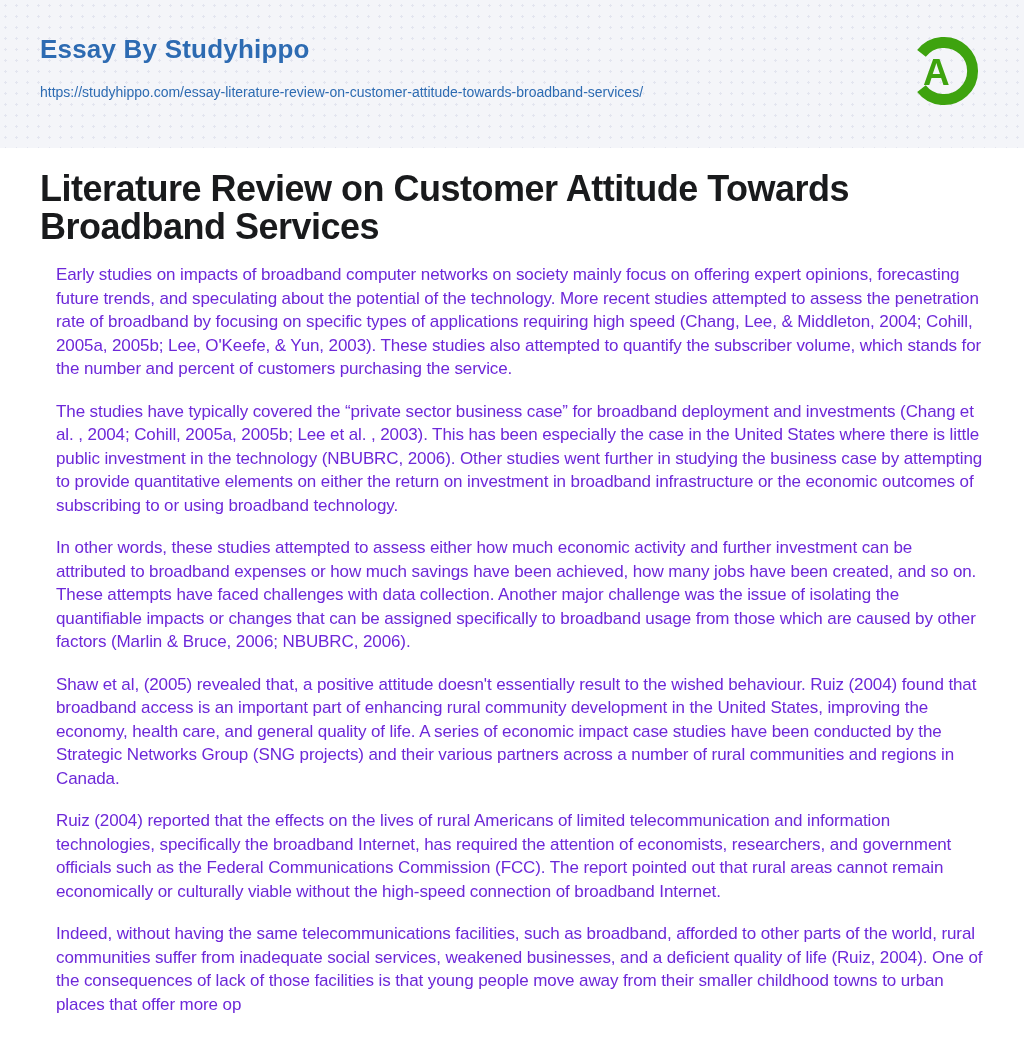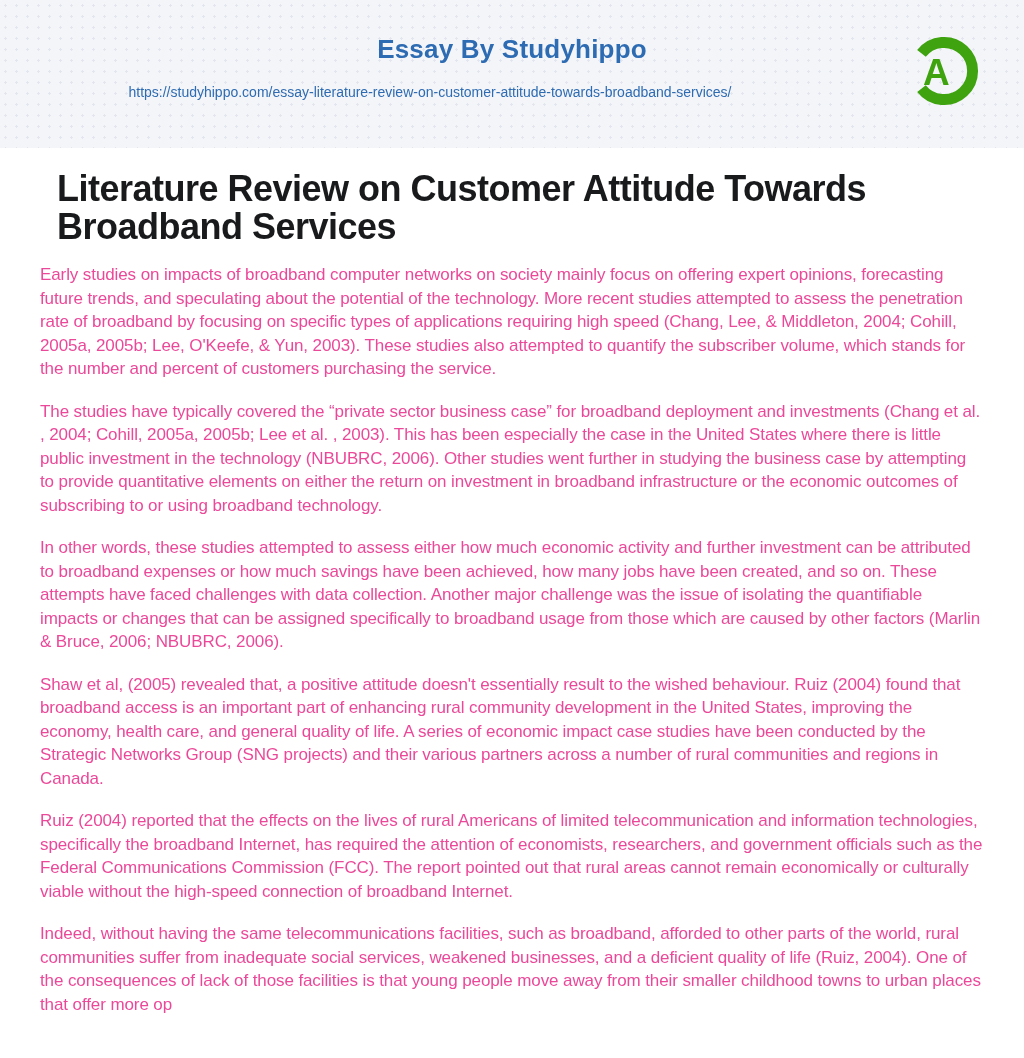--- a/index.html
+++ b/index.html
@@ -13,21 +13,20 @@
     font-family: "Liberation Sans", sans-serif;
   }
   .page-header {
     position: relative;
     width: 100%;
     height: 148px;
     background-color: #f4f5f9;
     background-image: radial-gradient(circle, #e3e5ef 1px, rgba(0,0,0,0) 1.3px);
     background-size: 11px 11px;
     padding: 34px 40px 0 40px;
-    text-align: center;
   }
   .site-title {
     margin: 0 0 13px 0;
     font-size: 26px;
     font-weight: 700;
     letter-spacing: 0.2px;
     color: #2d6bb2;
   }
   .essay-url {
     display: block;
@@ -45,33 +44,33 @@
     top: 29px;
     right: 38px;
     width: 84px;
     height: 84px;
     cursor: pointer;
   }
   .article {
     padding: 0 40px;
   }
   .page-title {
-    margin: 22px 0 17px 17px;
+    margin: 22px 0 17px 0;
     font-size: 36px;
     line-height: 38px;
     font-weight: 700;
     letter-spacing: -0.5px;
     color: #191a1c;
   }
   .article p {
-    margin: 0 0 19px 0;
+    margin: 0 0 19px 16px;
     font-size: 17px;
     line-height: 23.5px;
     letter-spacing: -0.1px;
-    color: #ec4899;
+    color: #6d28d9;
   }
 </style>
 </head>
 <body>
 
 <header class="page-header">
   <h1 class="site-title">Essay By Studyhippo</h1>
   <a class="essay-url">https://studyhippo.com/essay-literature-review-on-customer-attitude-towards-broadband-services/</a>
   <div class="logo-wrap">
     <svg viewBox="0 0 100 100" width="84" height="84">

